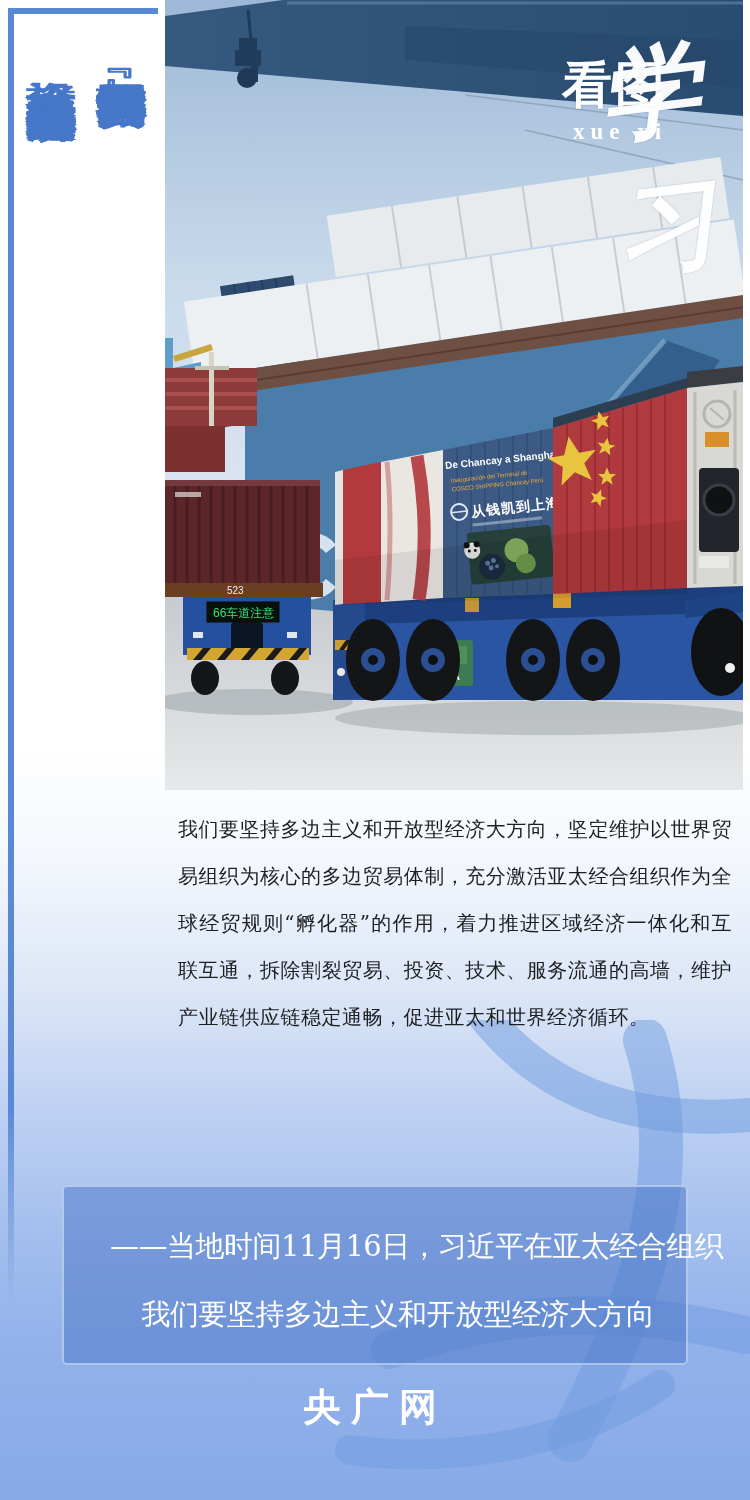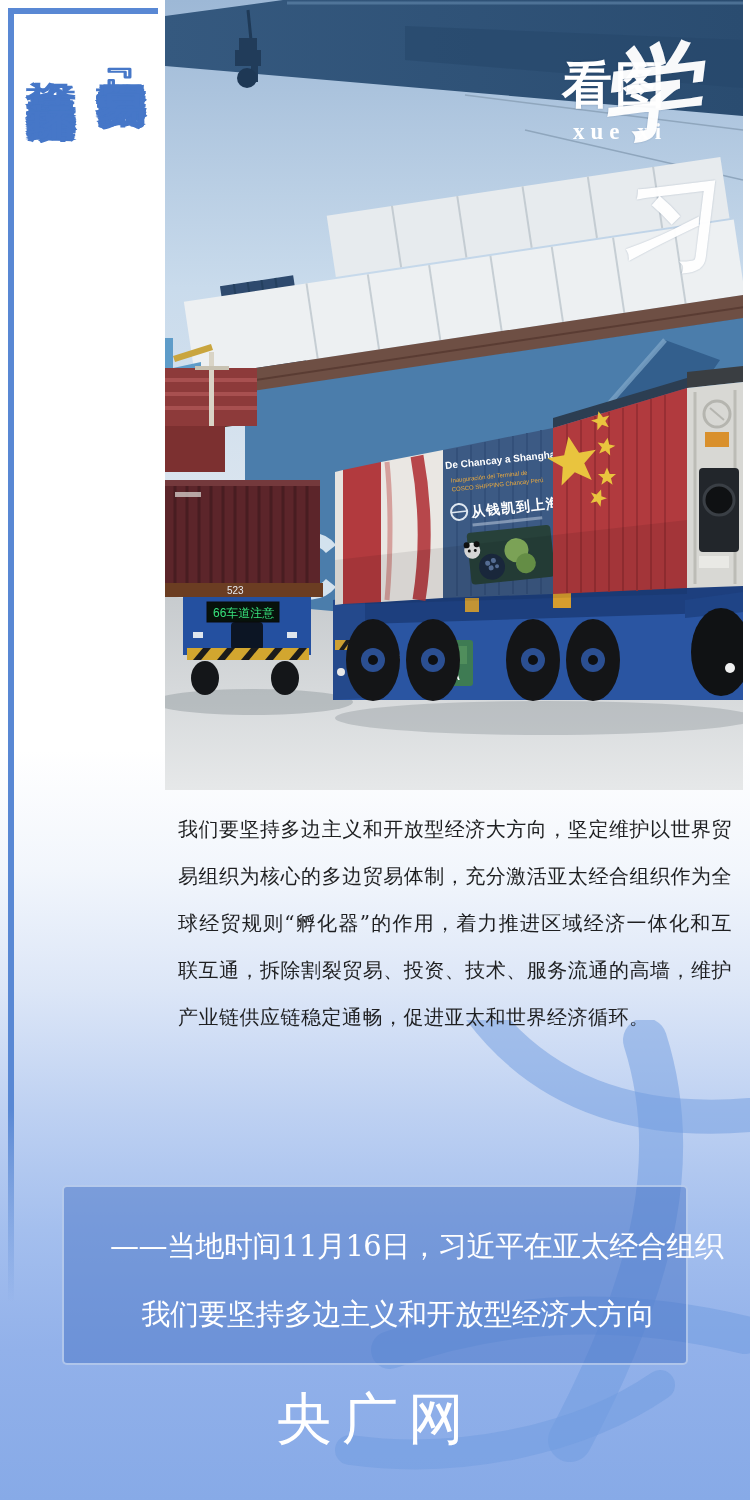--- a/index.html
+++ b/index.html
@@ -43,21 +43,21 @@
     position:absolute;left:62px;top:1185px;width:626px;height:180px;box-sizing:border-box;
     background:rgba(72,116,198,.5);border:2px solid rgba(232,240,252,.55);border-radius:5px;
   }
   .attr-line{white-space:nowrap;color:#ffffff;letter-spacing:-.5px;
     font-family:"DejaVu Serif","Liberation Serif",serif;font-size:29px;text-align:center;}
   .attr-l1{margin:40px 0 0 46px;}
   .attr-l2{margin:28px 0 0 46px;}
 
   .cnr-logo{
     position:absolute;left:0;right:0;top:1382px;text-align:center;color:#ffffff;
-    font-size:56px;font-weight:400;letter-spacing:10px;
+    font-size:38px;font-weight:700;letter-spacing:10px;
     font-family:"Liberation Sans","DejaVu Sans",sans-serif;
   }
 </style>
 </head>
 <body>
 
 <div class="poster">
 
   <svg class="watermark" viewBox="0 0 420 480" width="420" height="480">
     <g fill="none" stroke="#6f9ce0" stroke-opacity="0.5" stroke-linecap="round">

